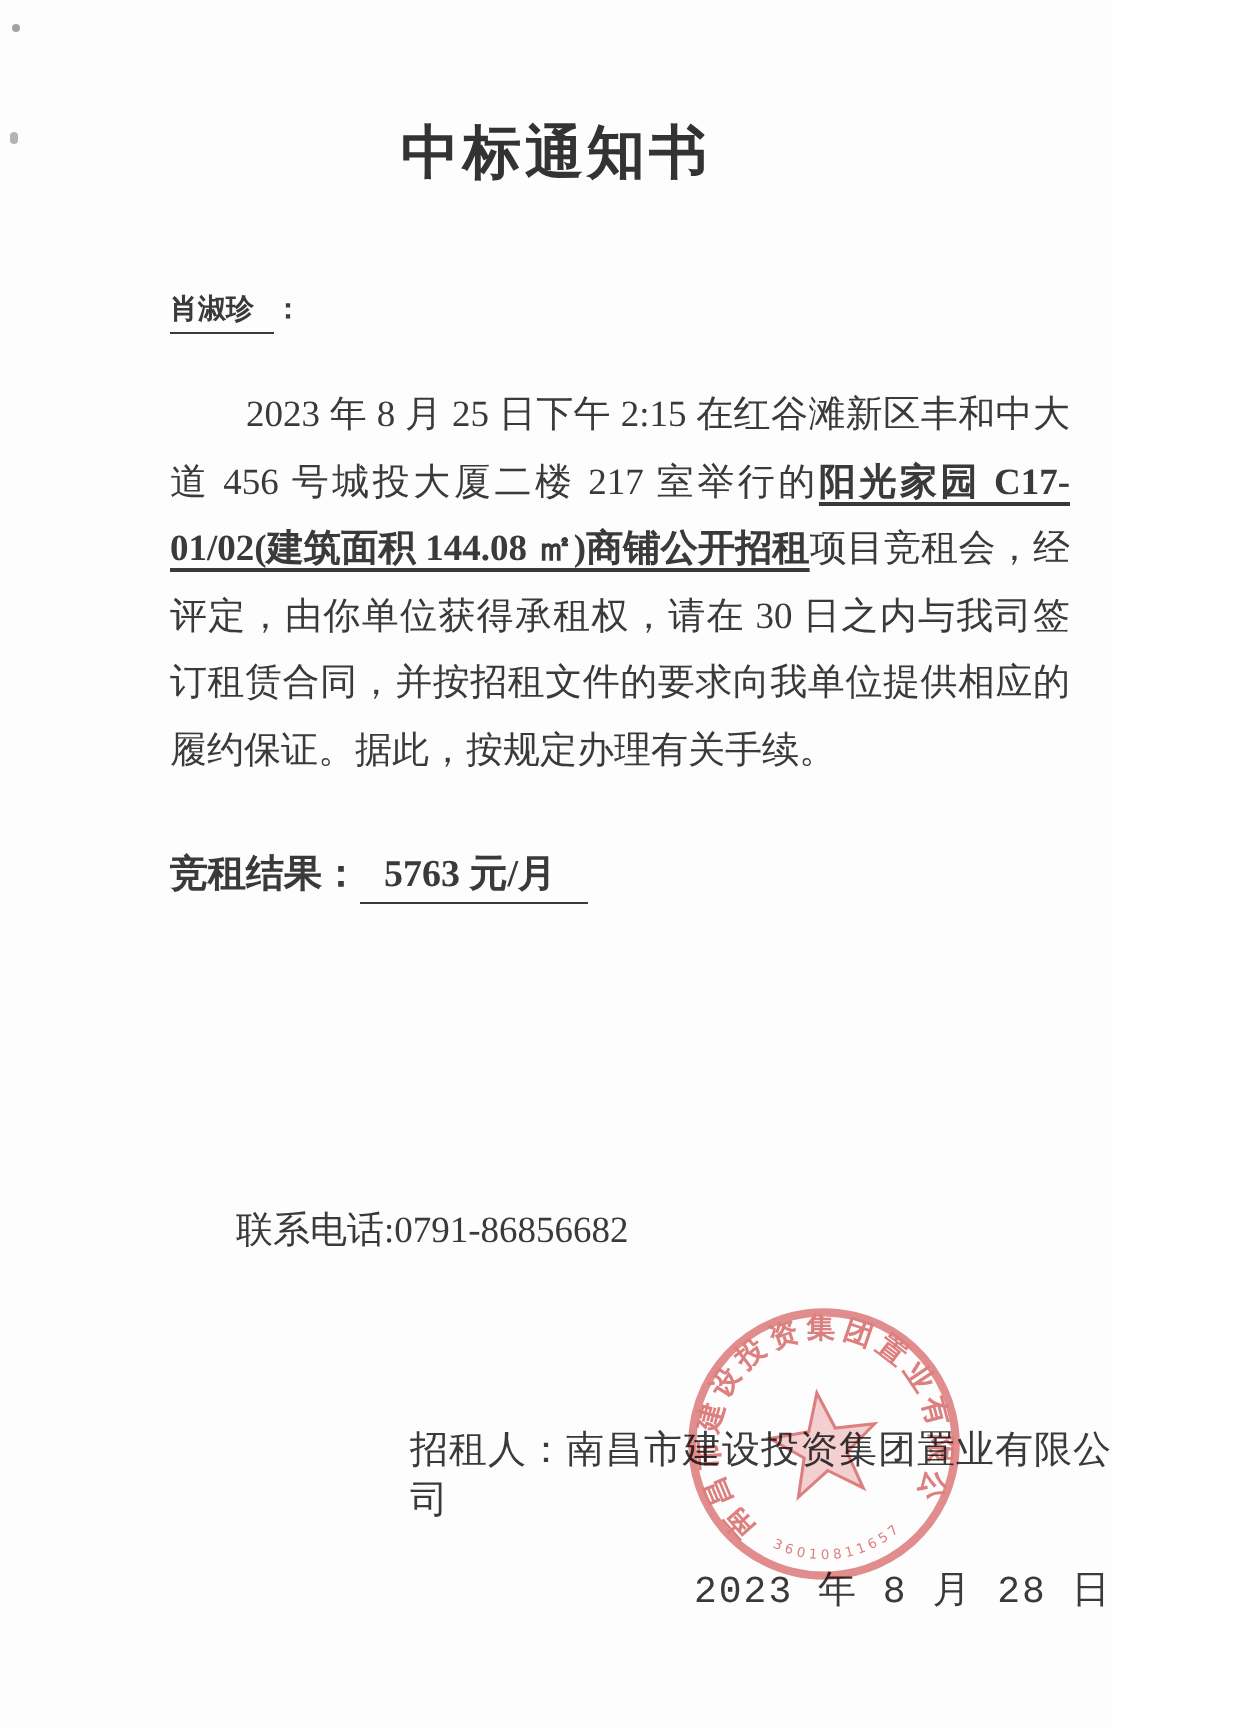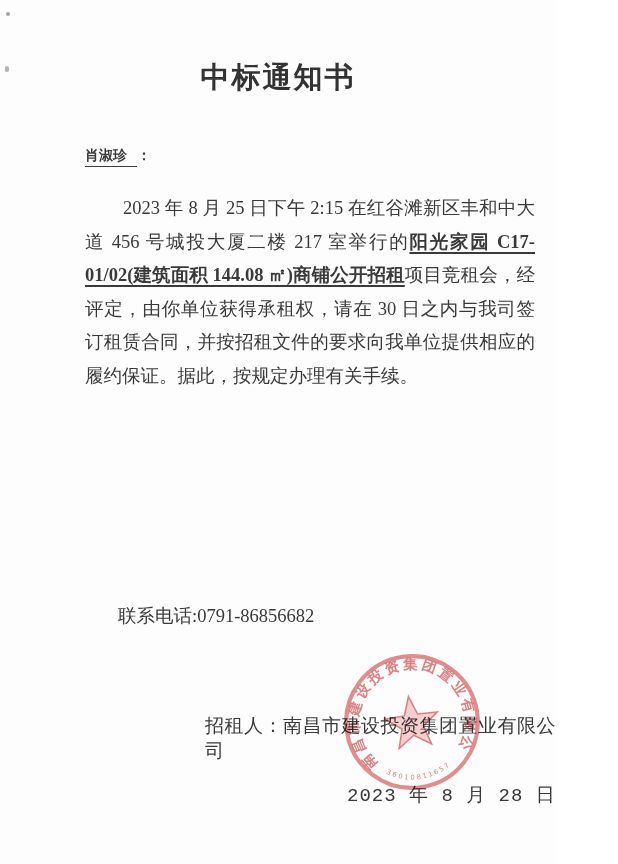--- a/index.html
+++ b/index.html
@@ -73,20 +73,23 @@
   <div class="doc-title">中标通知书</div>
 
   <div class="addressee">
     <span class="name">肖淑珍</span><span>：</span>
   </div>
 
   <div class="body-para para1">
     <span>2023 年 8 月 25 日下午 2:15 在红谷滩新区丰和中大道 456 号城投大厦二楼 217 室举行的</span><span class="highlight">阳光家园 C17-01/02(建筑面积 144.08 ㎡)商铺公开招租</span><span>项目竞租会，经评定，由你单位获得承租权，请在 30 日之内与我司签订租赁合同，并按招租文件的要求向我单位提供相应的履约保证。据此，按规定办理有关手续。</span>
   </div>
 
+  <div class="result-line">
+    <span>竞租结果：</span><span class="result-value">5763 元/月</span>
+  </div>
 
 
   <div class="phone">联系电话:0791-86856682</div>
 
   <div class="lessor-line">
     <span>招租人：</span><span>南昌市建设投资集团置业有限公司</span>
   </div>
   <div class="date-line">2023 年 8 月 28 日</div>
 
   <svg class="seal" viewBox="0 0 140 140" xmlns="http://www.w3.org/2000/svg">

